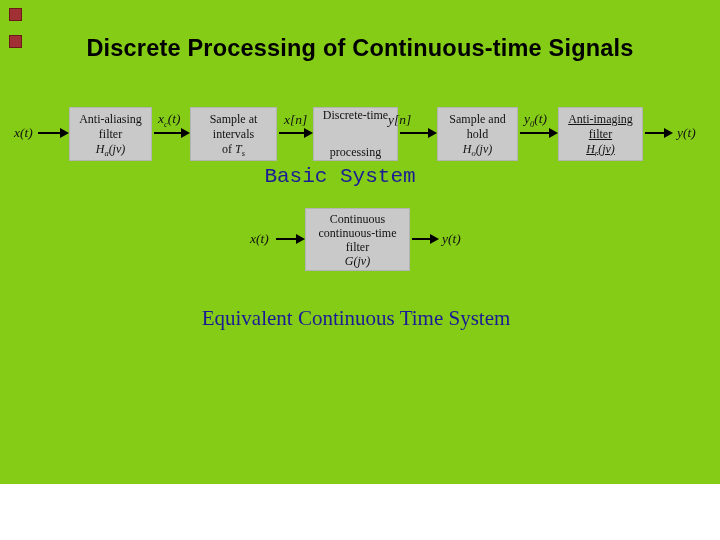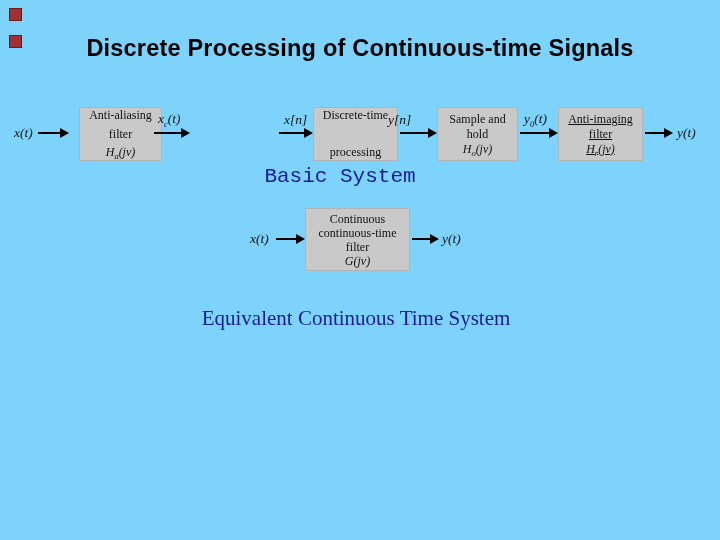--- a/index.html
+++ b/index.html
@@ -1,17 +1,17 @@
 <!DOCTYPE html>
 <html><head>
 <meta charset="utf-8">
 <style>
   html,body { margin:0; padding:0; background:#ffffff; }
   .slide {
-    position:relative; width:720px; height:540px; background:#7dd3fc;
+    position:relative; width:720px; height:484px; background:#84cc16;
     overflow:hidden; font-family:"Liberation Serif", serif; color:#111;
   }
 
   
   .bullet {
     position:absolute; left:9px; width:13px; height:13px;
     background:#a03033; border:1px solid #6b1a1a; box-sizing:border-box;
   }
   .bullet.b1 { top:8px; }
   .bullet.b2 { top:35px; }
@@ -24,21 +24,21 @@
   }
 
   
   .box {
     position:absolute; background:#c9c9c9; border:1px solid #b3b3b3;
     box-sizing:border-box; display:flex; flex-direction:column;
     align-items:center; justify-content:center; text-align:center;
     font-size:12px; line-height:15px; color:#111;
   }
   .row1 { top:107px; height:54px; }
-  #box1 { left:79px;  width:83px;justify-content:space-between; }
+  #box1 { left:69px;  width:83px; }
   #box2 { left:190px; width:87px; }
   #box3 { left:313px; width:85px;justify-content:space-between; }
   #box4 { left:437px; width:81px; }
   #box5 { left:558px; width:85px;text-decoration:underline; }
   #box6 { left:305px; top:208px; width:105px; height:63px; line-height:14px; }
 
   .formula i { font-style:italic; }
   sub { font-size:8.5px; font-style:italic; line-height:0; }
 
   
@@ -96,20 +96,25 @@
 
   <div class="box row1" id="box1">
     <div>Anti-aliasing</div>
     <div>filter</div>
     <div class="formula"><i>H</i><sub>a</sub><i>(jv)</i></div>
   </div>
 
   <span class="sig" id="lbl-xct"><i>x</i><sub>c</sub><i>(t)</i></span>
   <div class="arrow arow1" id="a2"></div>
 
+  <div class="box row1" id="box2">
+    <div>Sample at</div>
+    <div>intervals</div>
+    <div class="formula"><span>of </span><i>T</i><sub>s</sub></div>
+  </div>
 
   <span class="sig" id="lbl-xn"><i>x</i><sub></sub><i>[n]</i></span>
   <div class="arrow arow1" id="a3"></div>
 
   <div class="box row1" id="box3">
     <div>Discrete-time</div>
     <div>processing</div>
   </div>
 
   <span class="sig" id="lbl-yn"><i>y</i><sub></sub><i>[n]</i></span>

